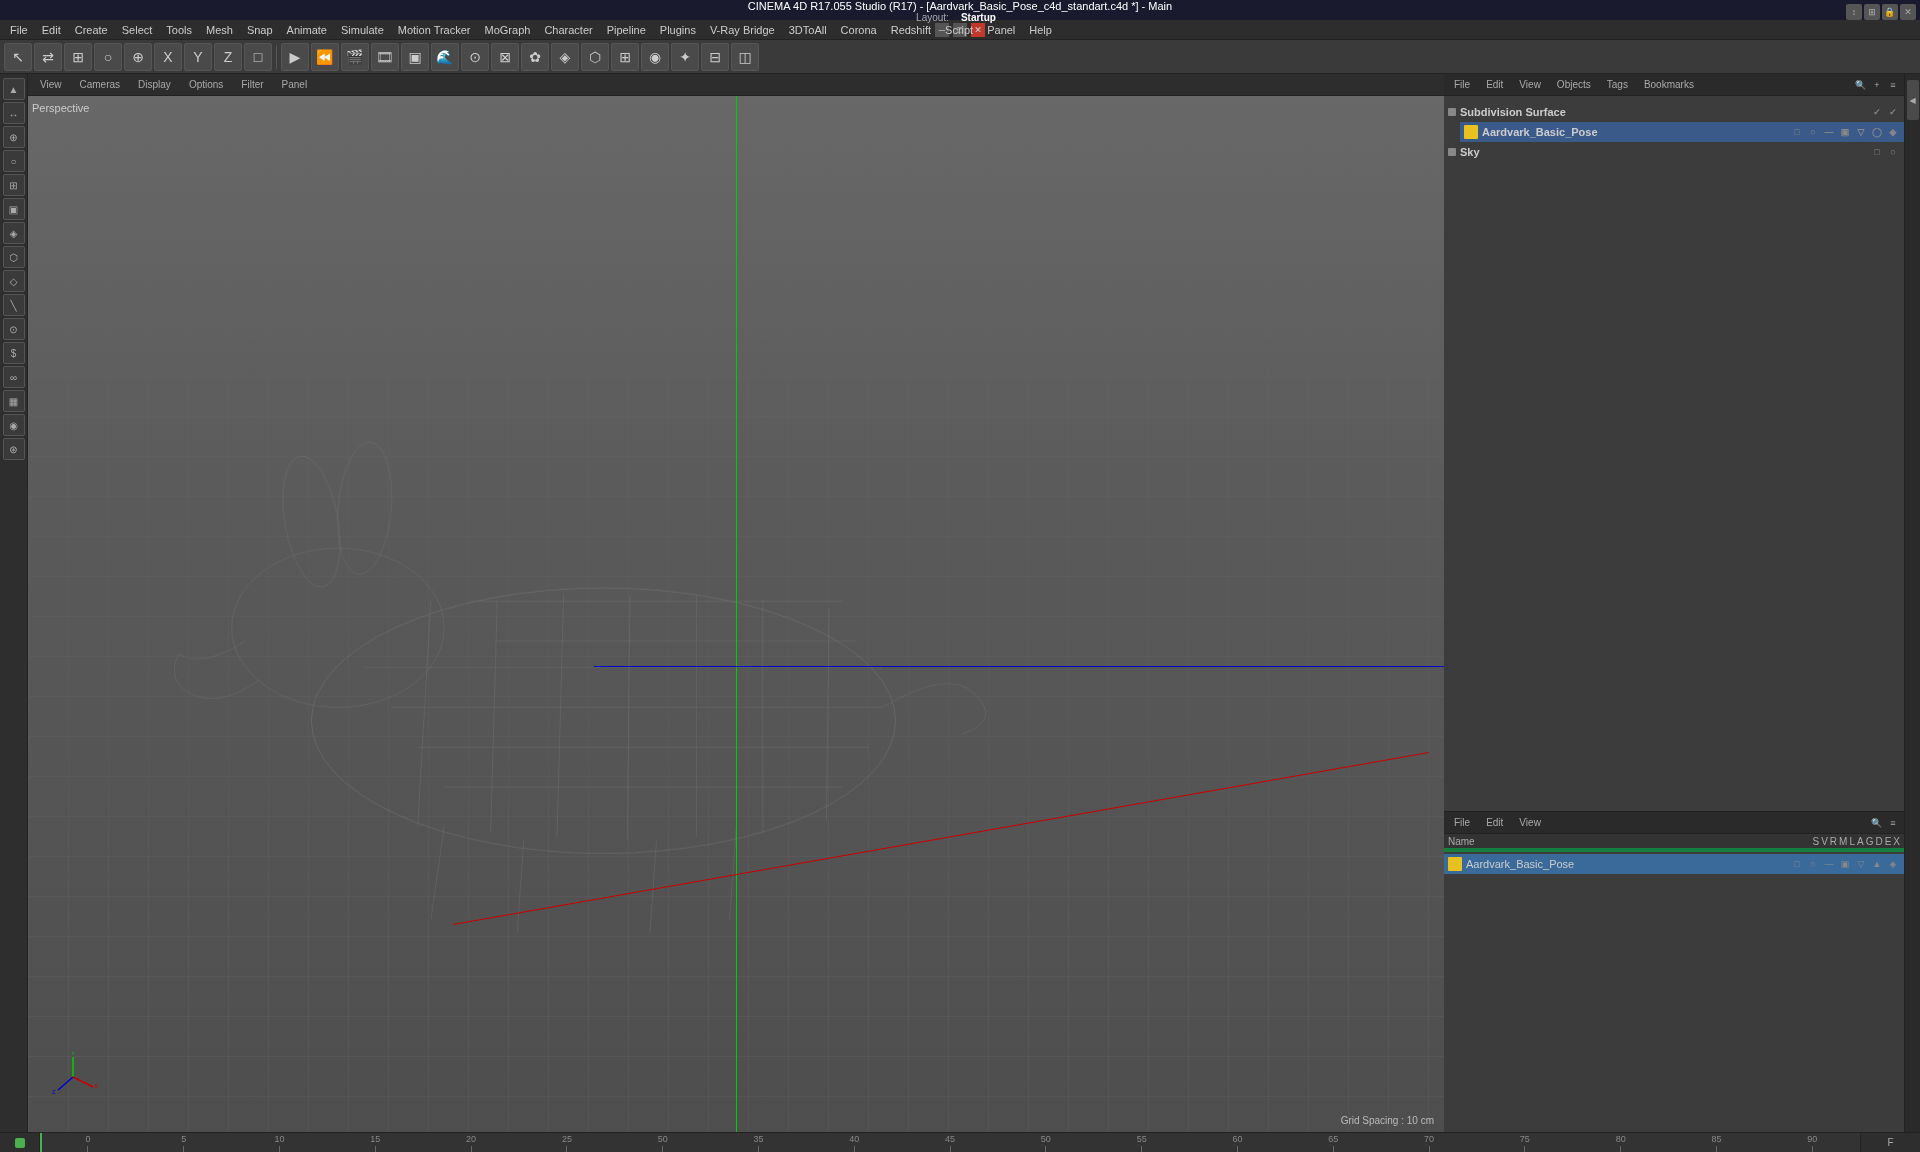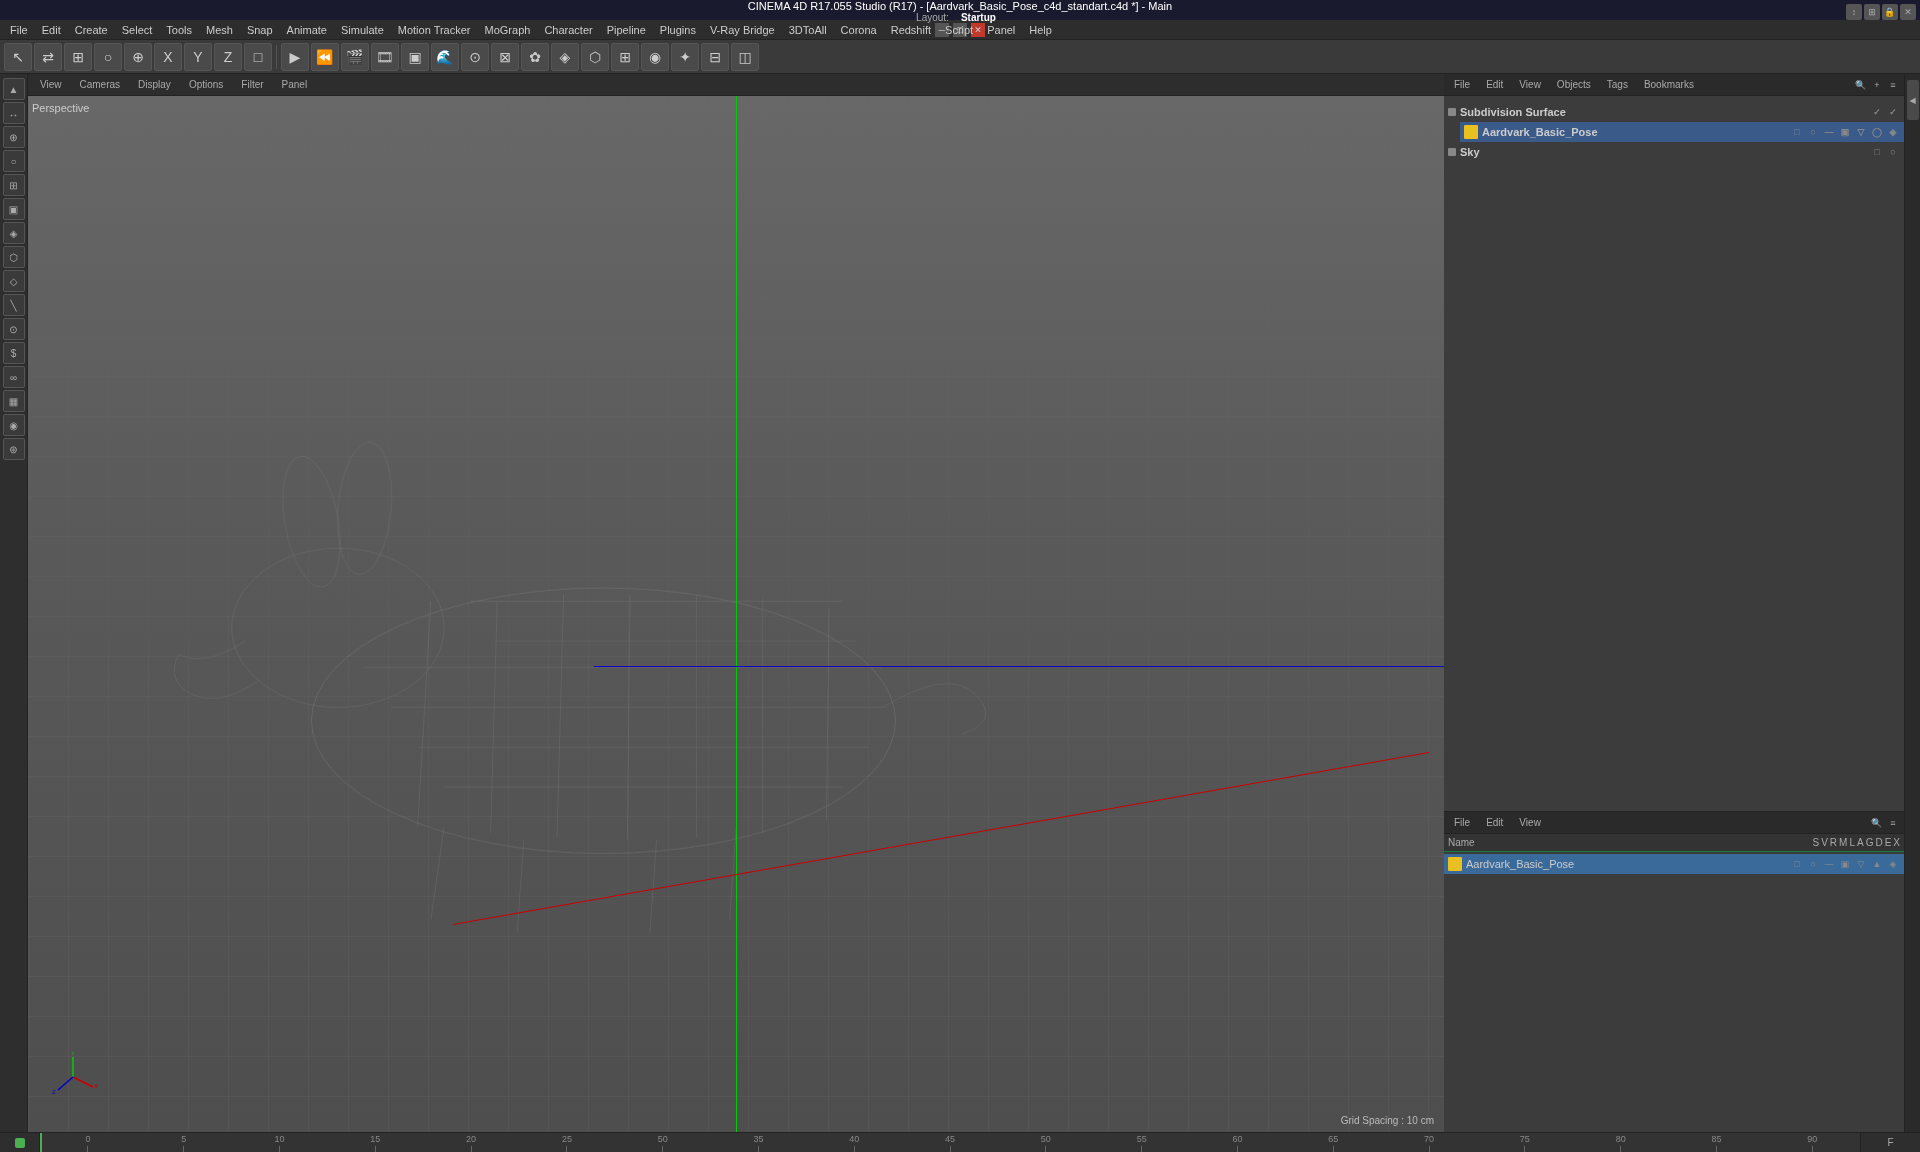--- a/index.html
+++ b/index.html
@@ -253,21 +253,21 @@
       display: flex; align-items: center;
       padding: 0 4px; gap: 4px;
       border-bottom: 1px solid #222;
     }
     .mm-menu { padding: 2px 6px; font-size: 10px; cursor: pointer; color: #aaa; }
     #mm-header {
       height: 18px;
       background: #333;
       display: flex; align-items: center;
       padding: 0 4px;
-      border-bottom: 1px solid #15803d;
+      border-bottom: 4px solid #15803d;
     }
     .mm-col { font-size: 10px; color: #aaa; }
     #mm-content { flex: 1; padding: 2px 0; }
     .mm-row {
       height: 20px;
       display: flex; align-items: center;
       padding: 0 4px;
       cursor: pointer;
     }
     .mm-row.selected { background: #3a6a9a; }

